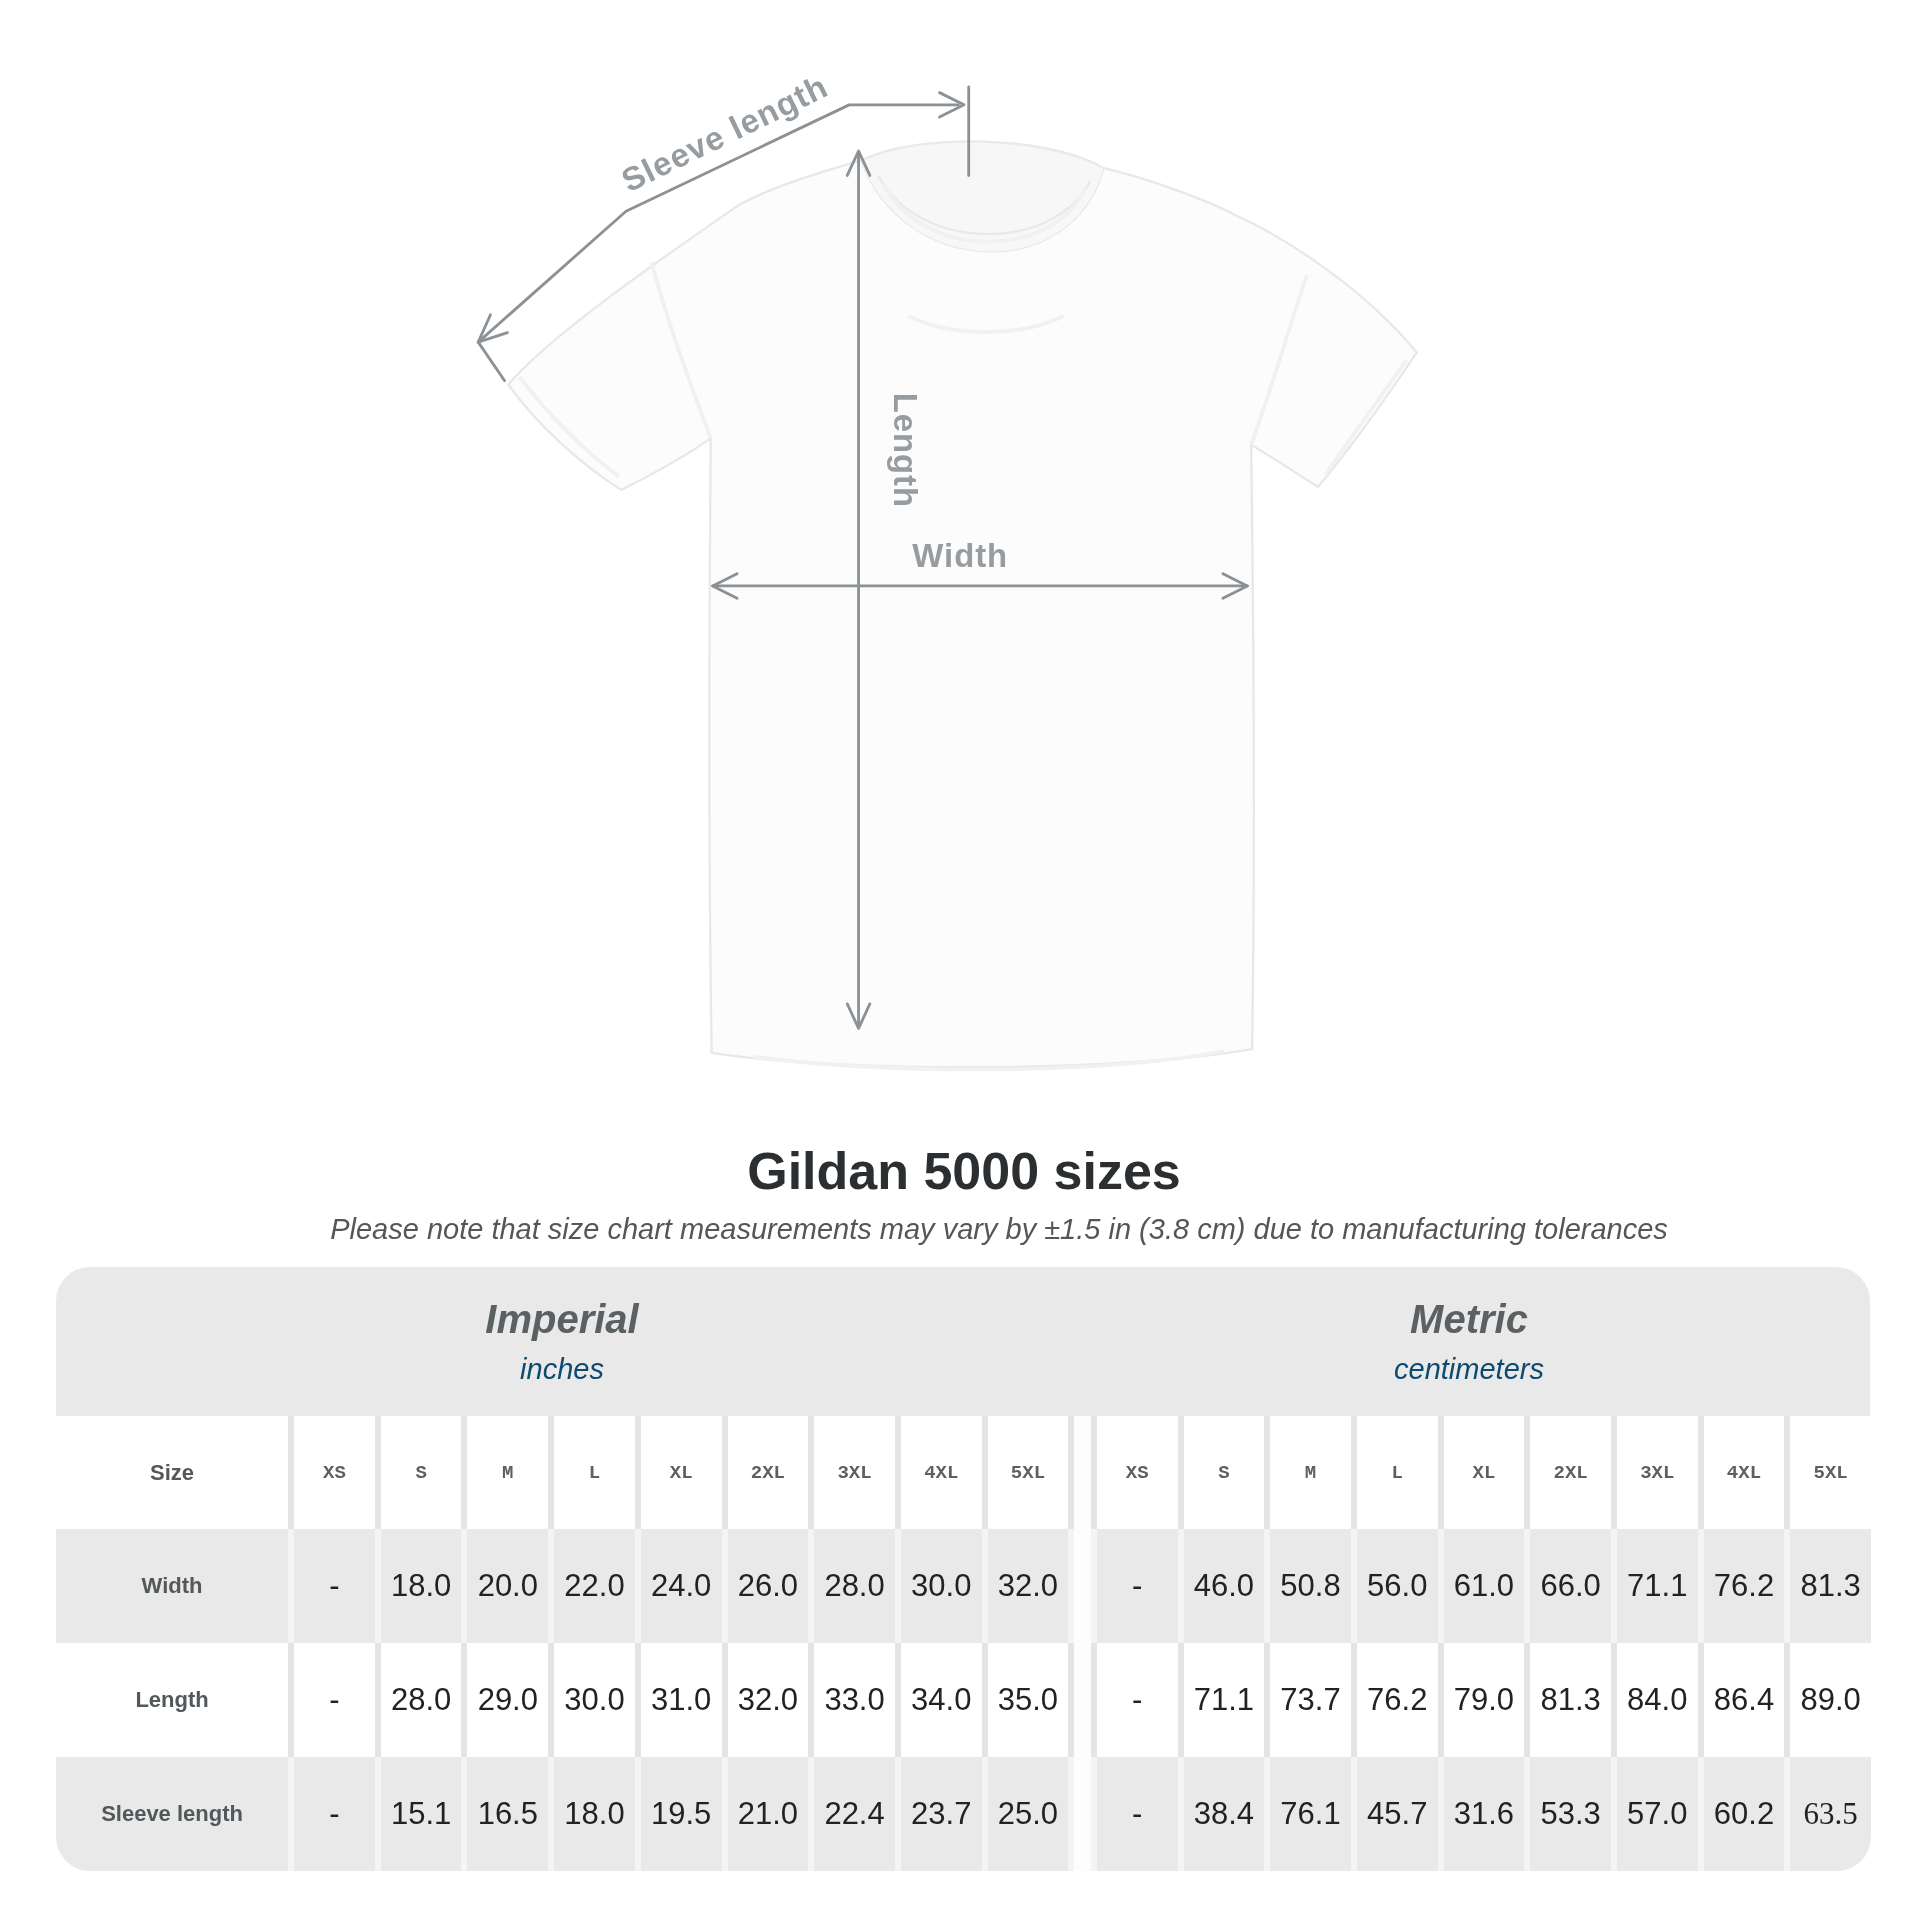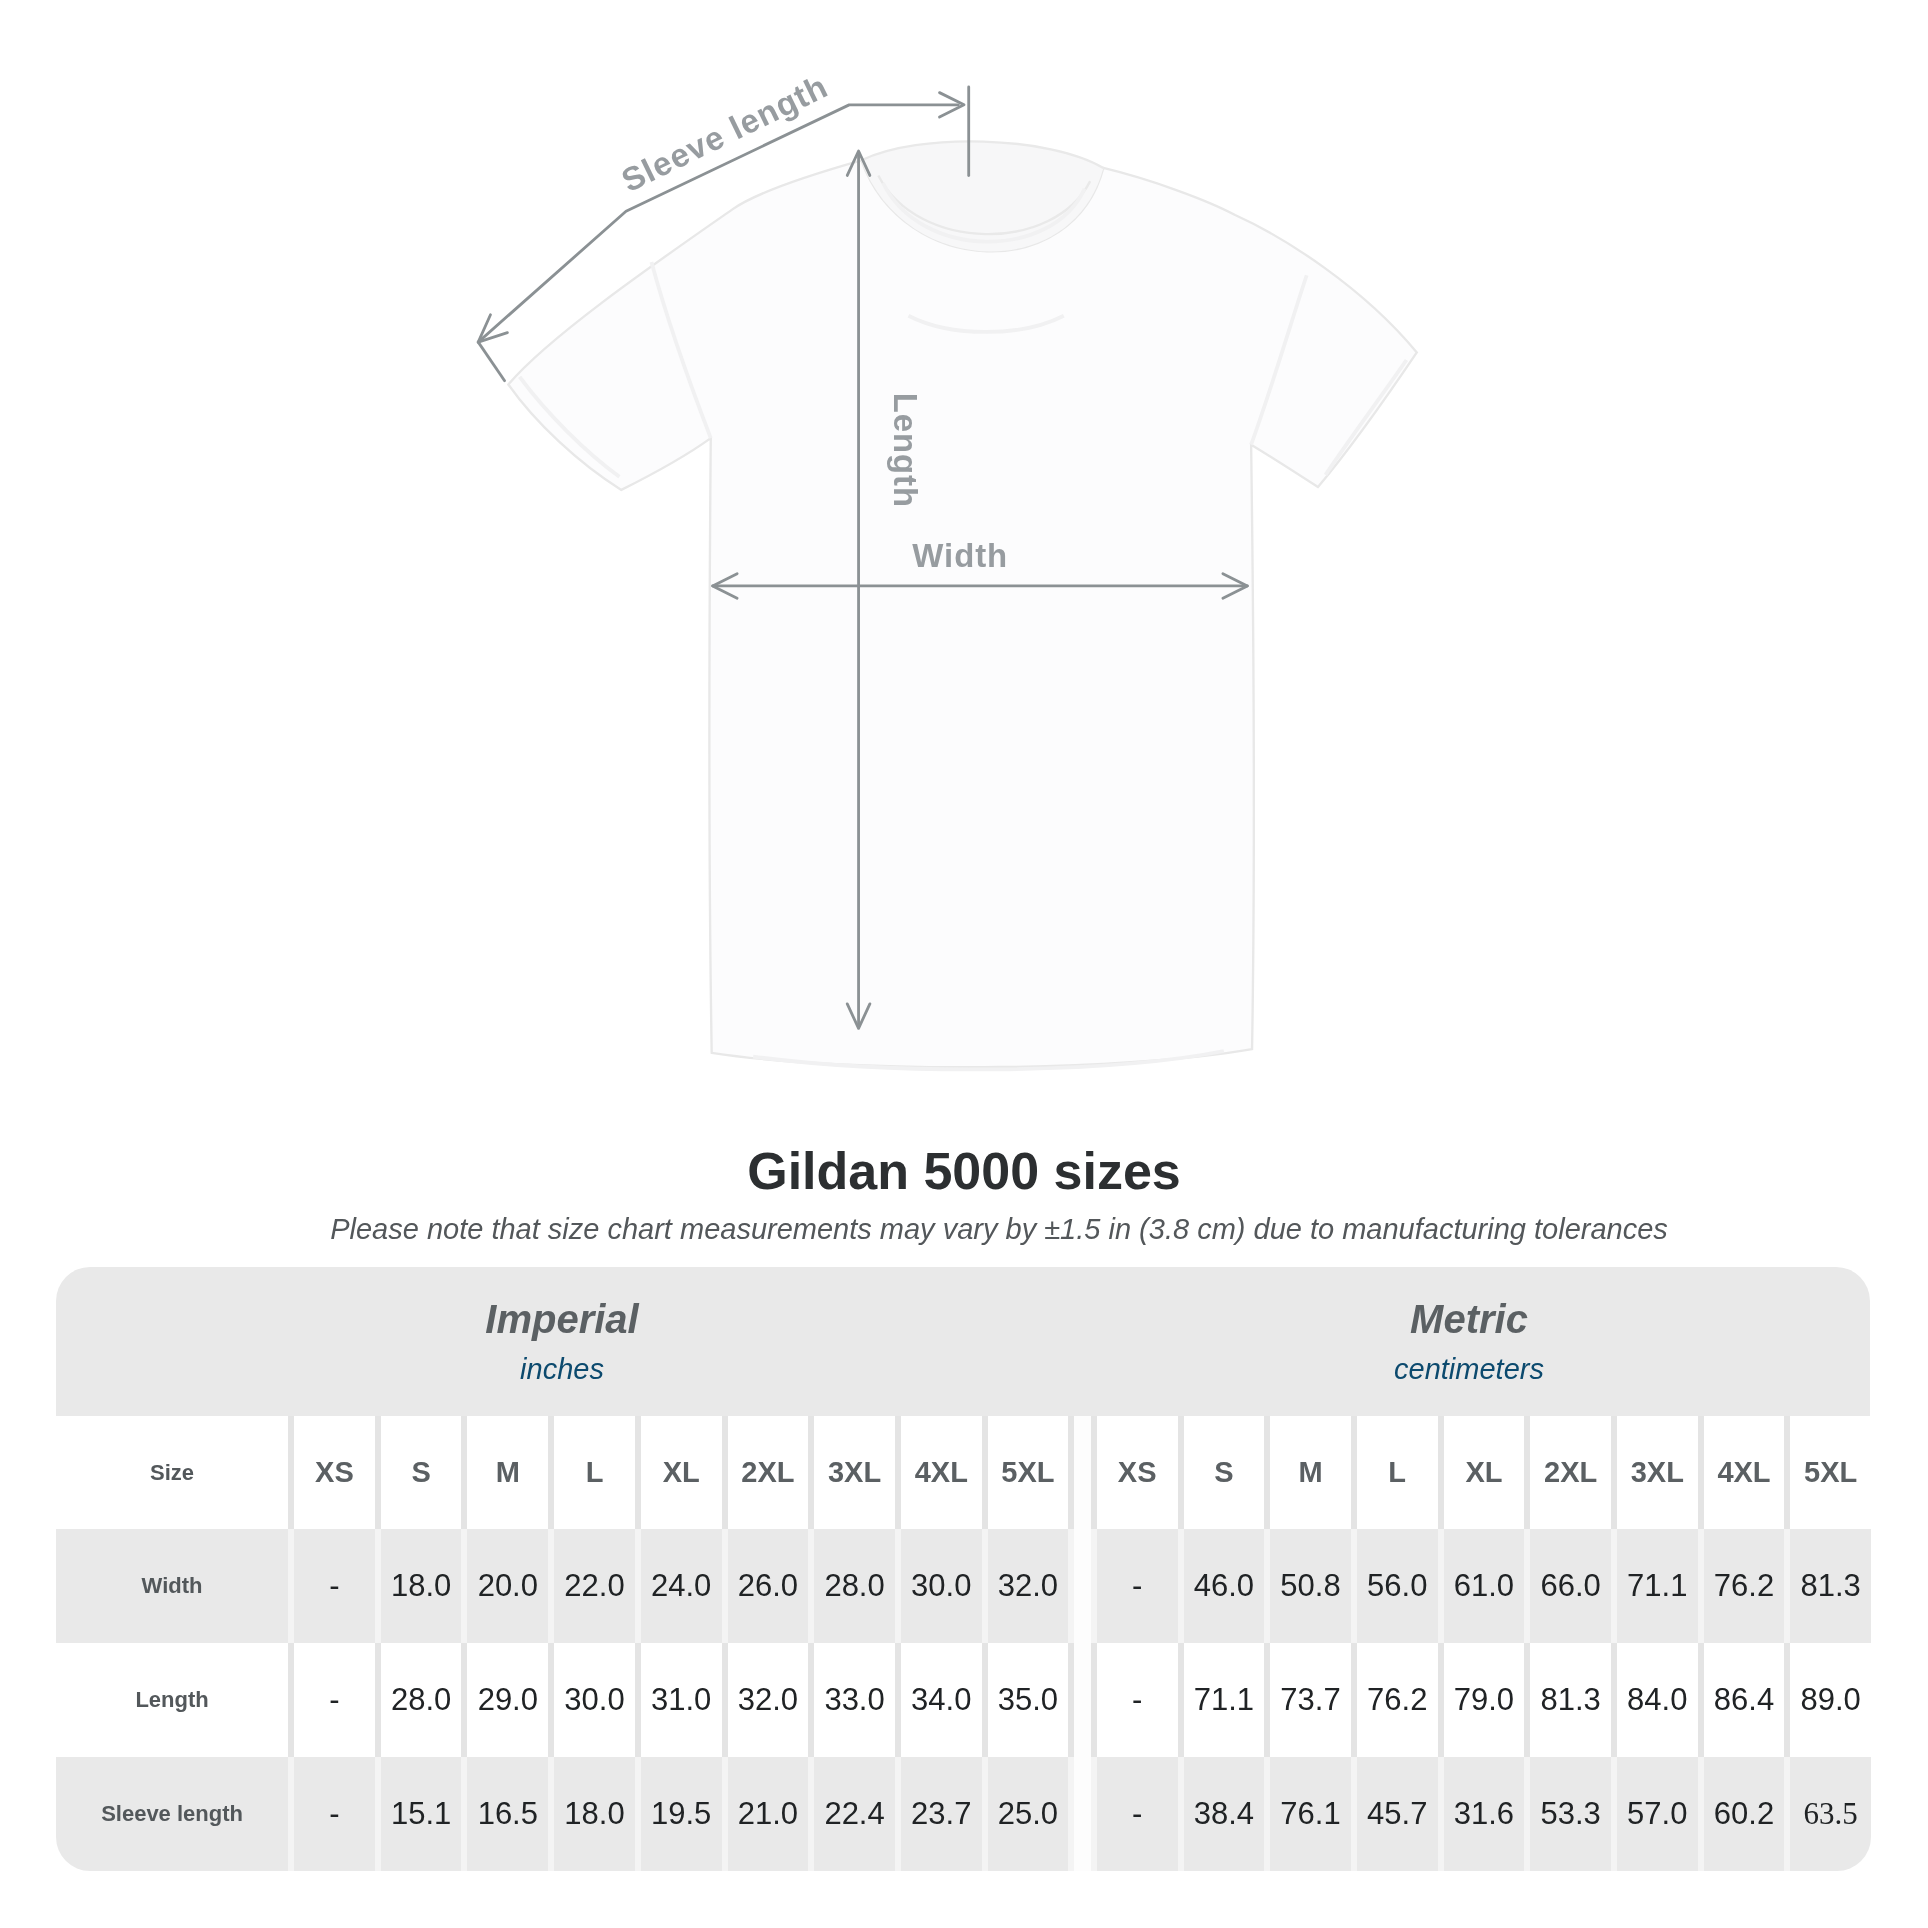--- a/index.html
+++ b/index.html
@@ -35,21 +35,21 @@
   .tbl { position: absolute; top: 1267px; left: 56px; width: 1815px; }
   .trow { display: flex; }
   .cell {
     box-sizing: border-box;
     display: flex; align-items: center; justify-content: center;
     width: 87px;
     border-left: 6.6px solid transparent;
     font-size: 31px; color: #202325;
   }
   .cell.lbl { width: 233px; border-left: none; font-weight: bold; color: #53585b; font-size: 22px; }
-  .cell.hd  { font-weight: bold; color: #5b6063; font-size: 29px; }
+  .cell.hd  { font-weight: bold; color: #5b6063; font-size: 19px; font-family: Liberation Mono, monospace; }
   .cell.spacer { width: 22.6px; background: #fdfdfd; }
 
   .trow.hdr, .trow.r-white { height: 113px; background: #ffffff; }
   .trow.r-gray { height: 114px; }
   .trow.r-white { height: 114px; }
   .trow.hdr .cell, .trow.r-white .cell { border-left-color: #e4e4e4; }
   .trow.r-gray .cell { border-left-color: #f4f4f4; background: #e9e9e9; }
   .trow.r-gray .cell.spacer { background: #fdfdfd; }
 
   .band { height: 149px; }

